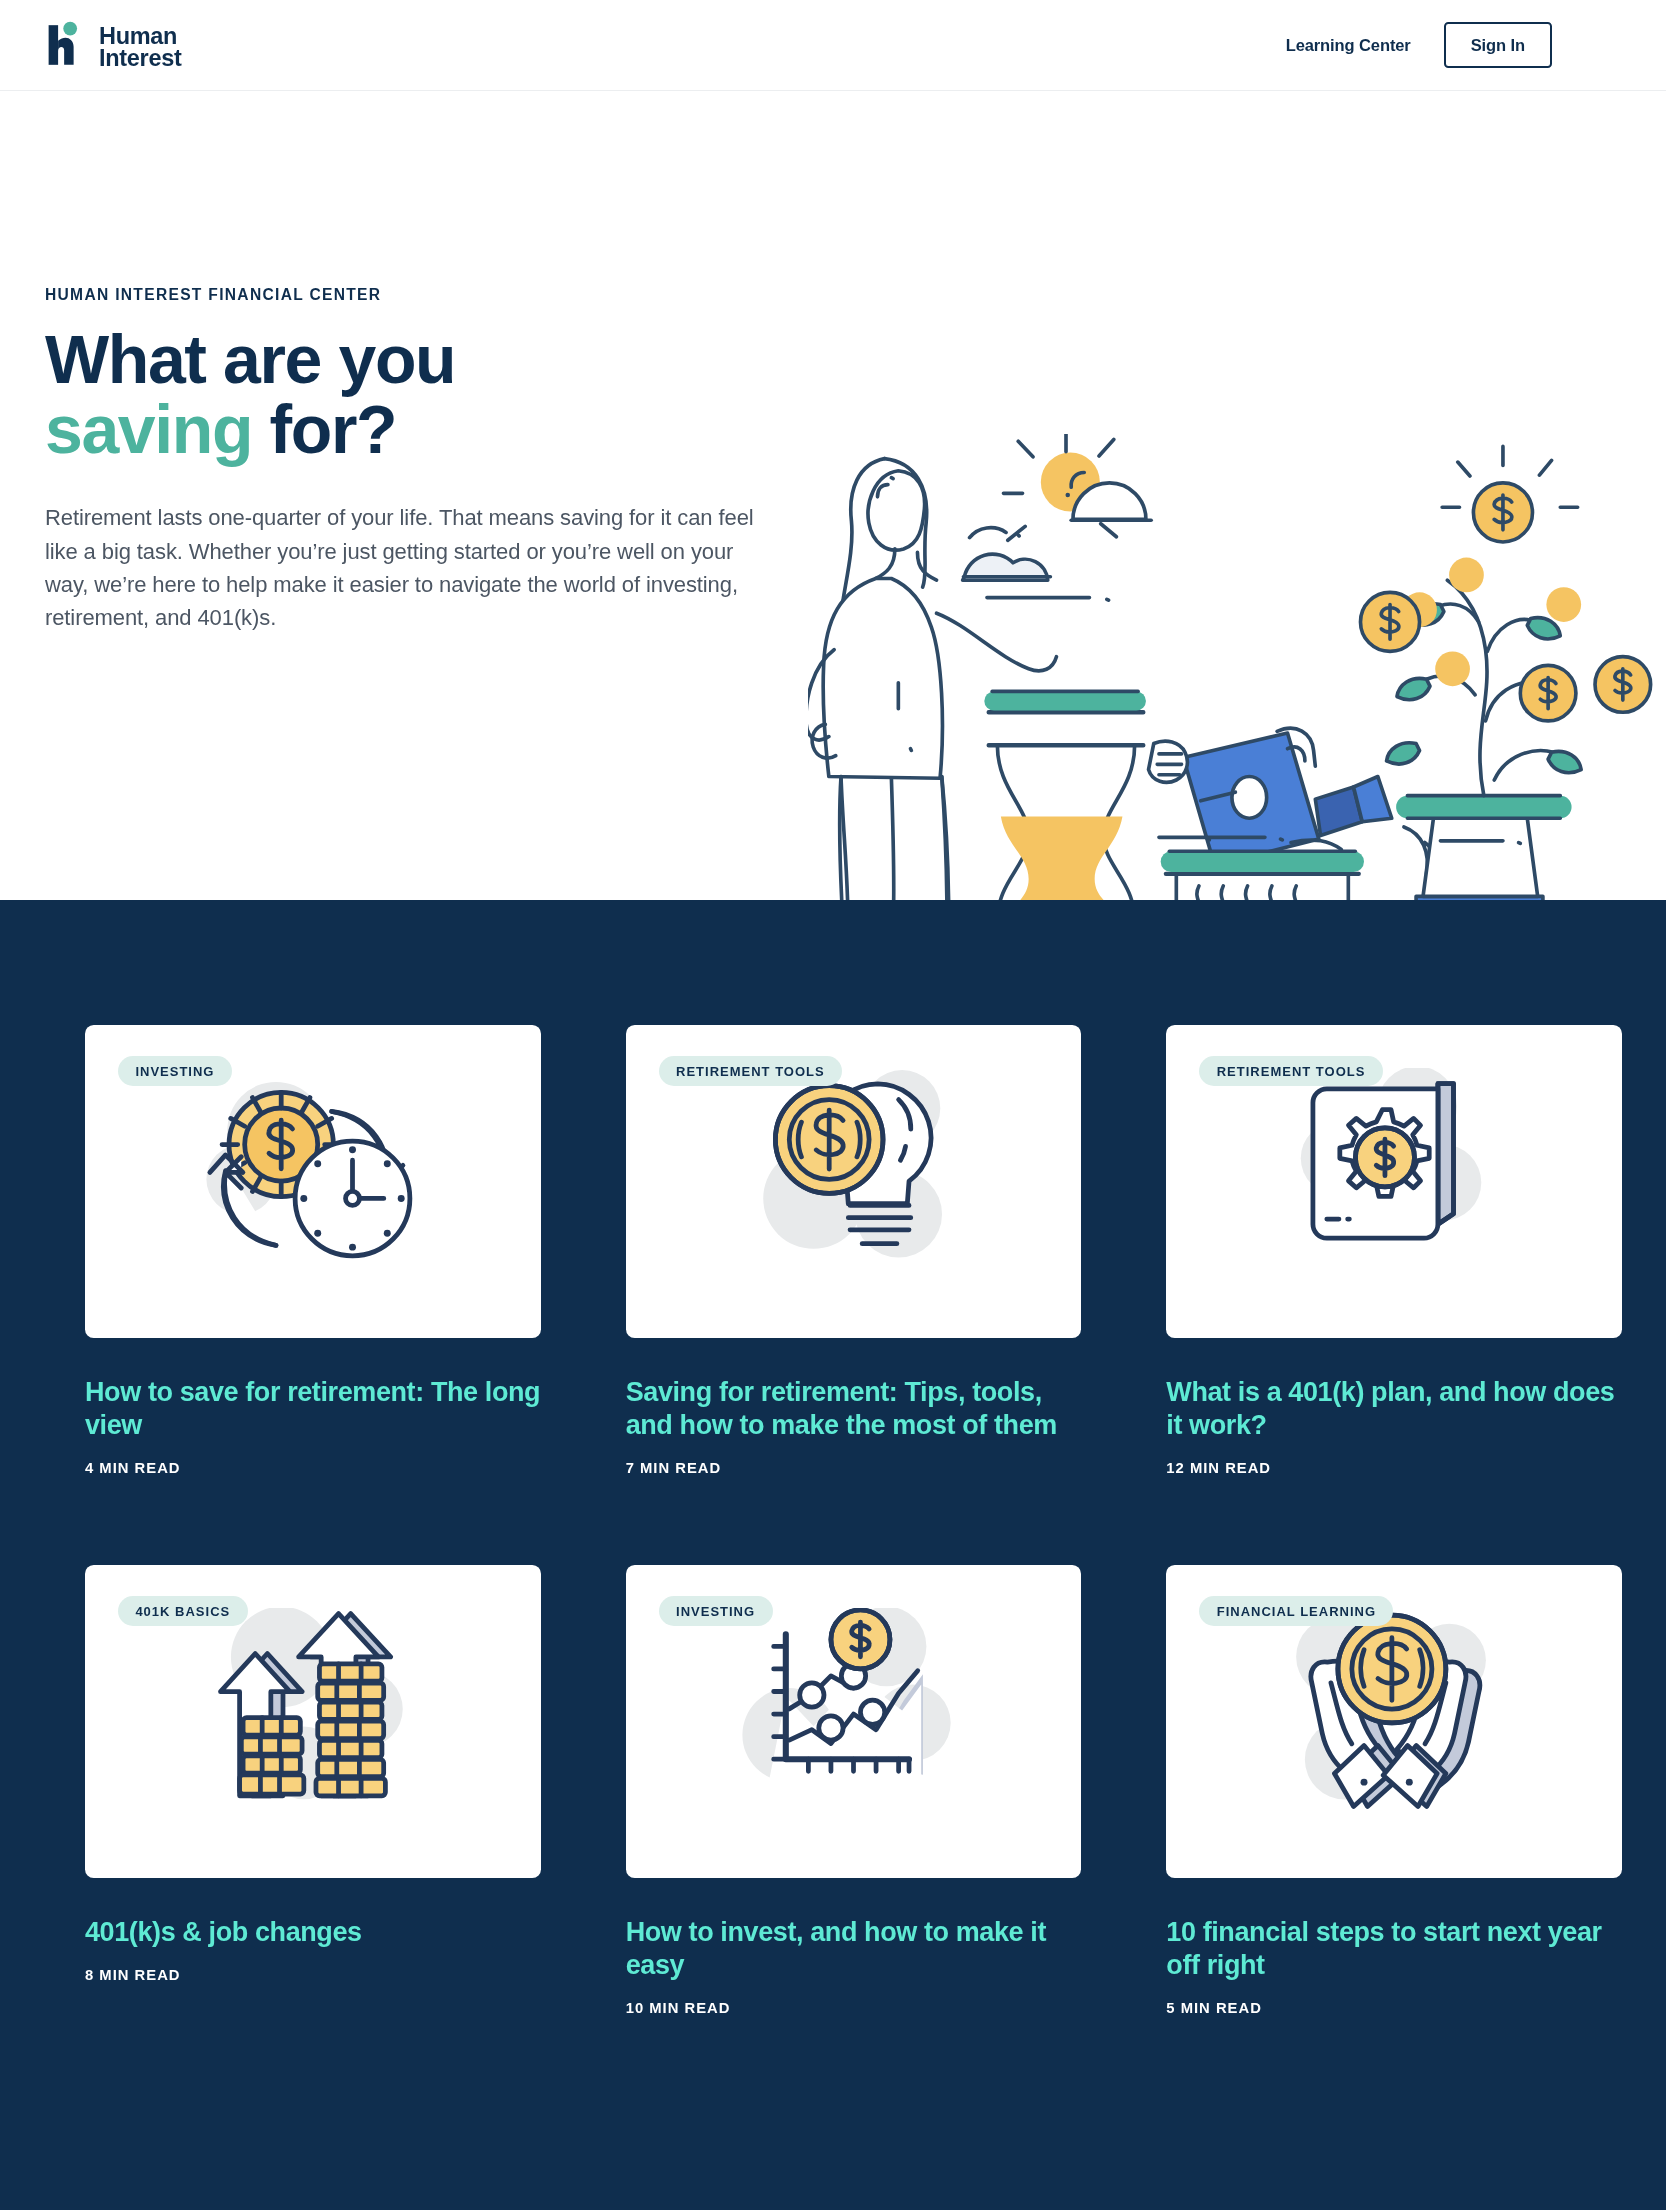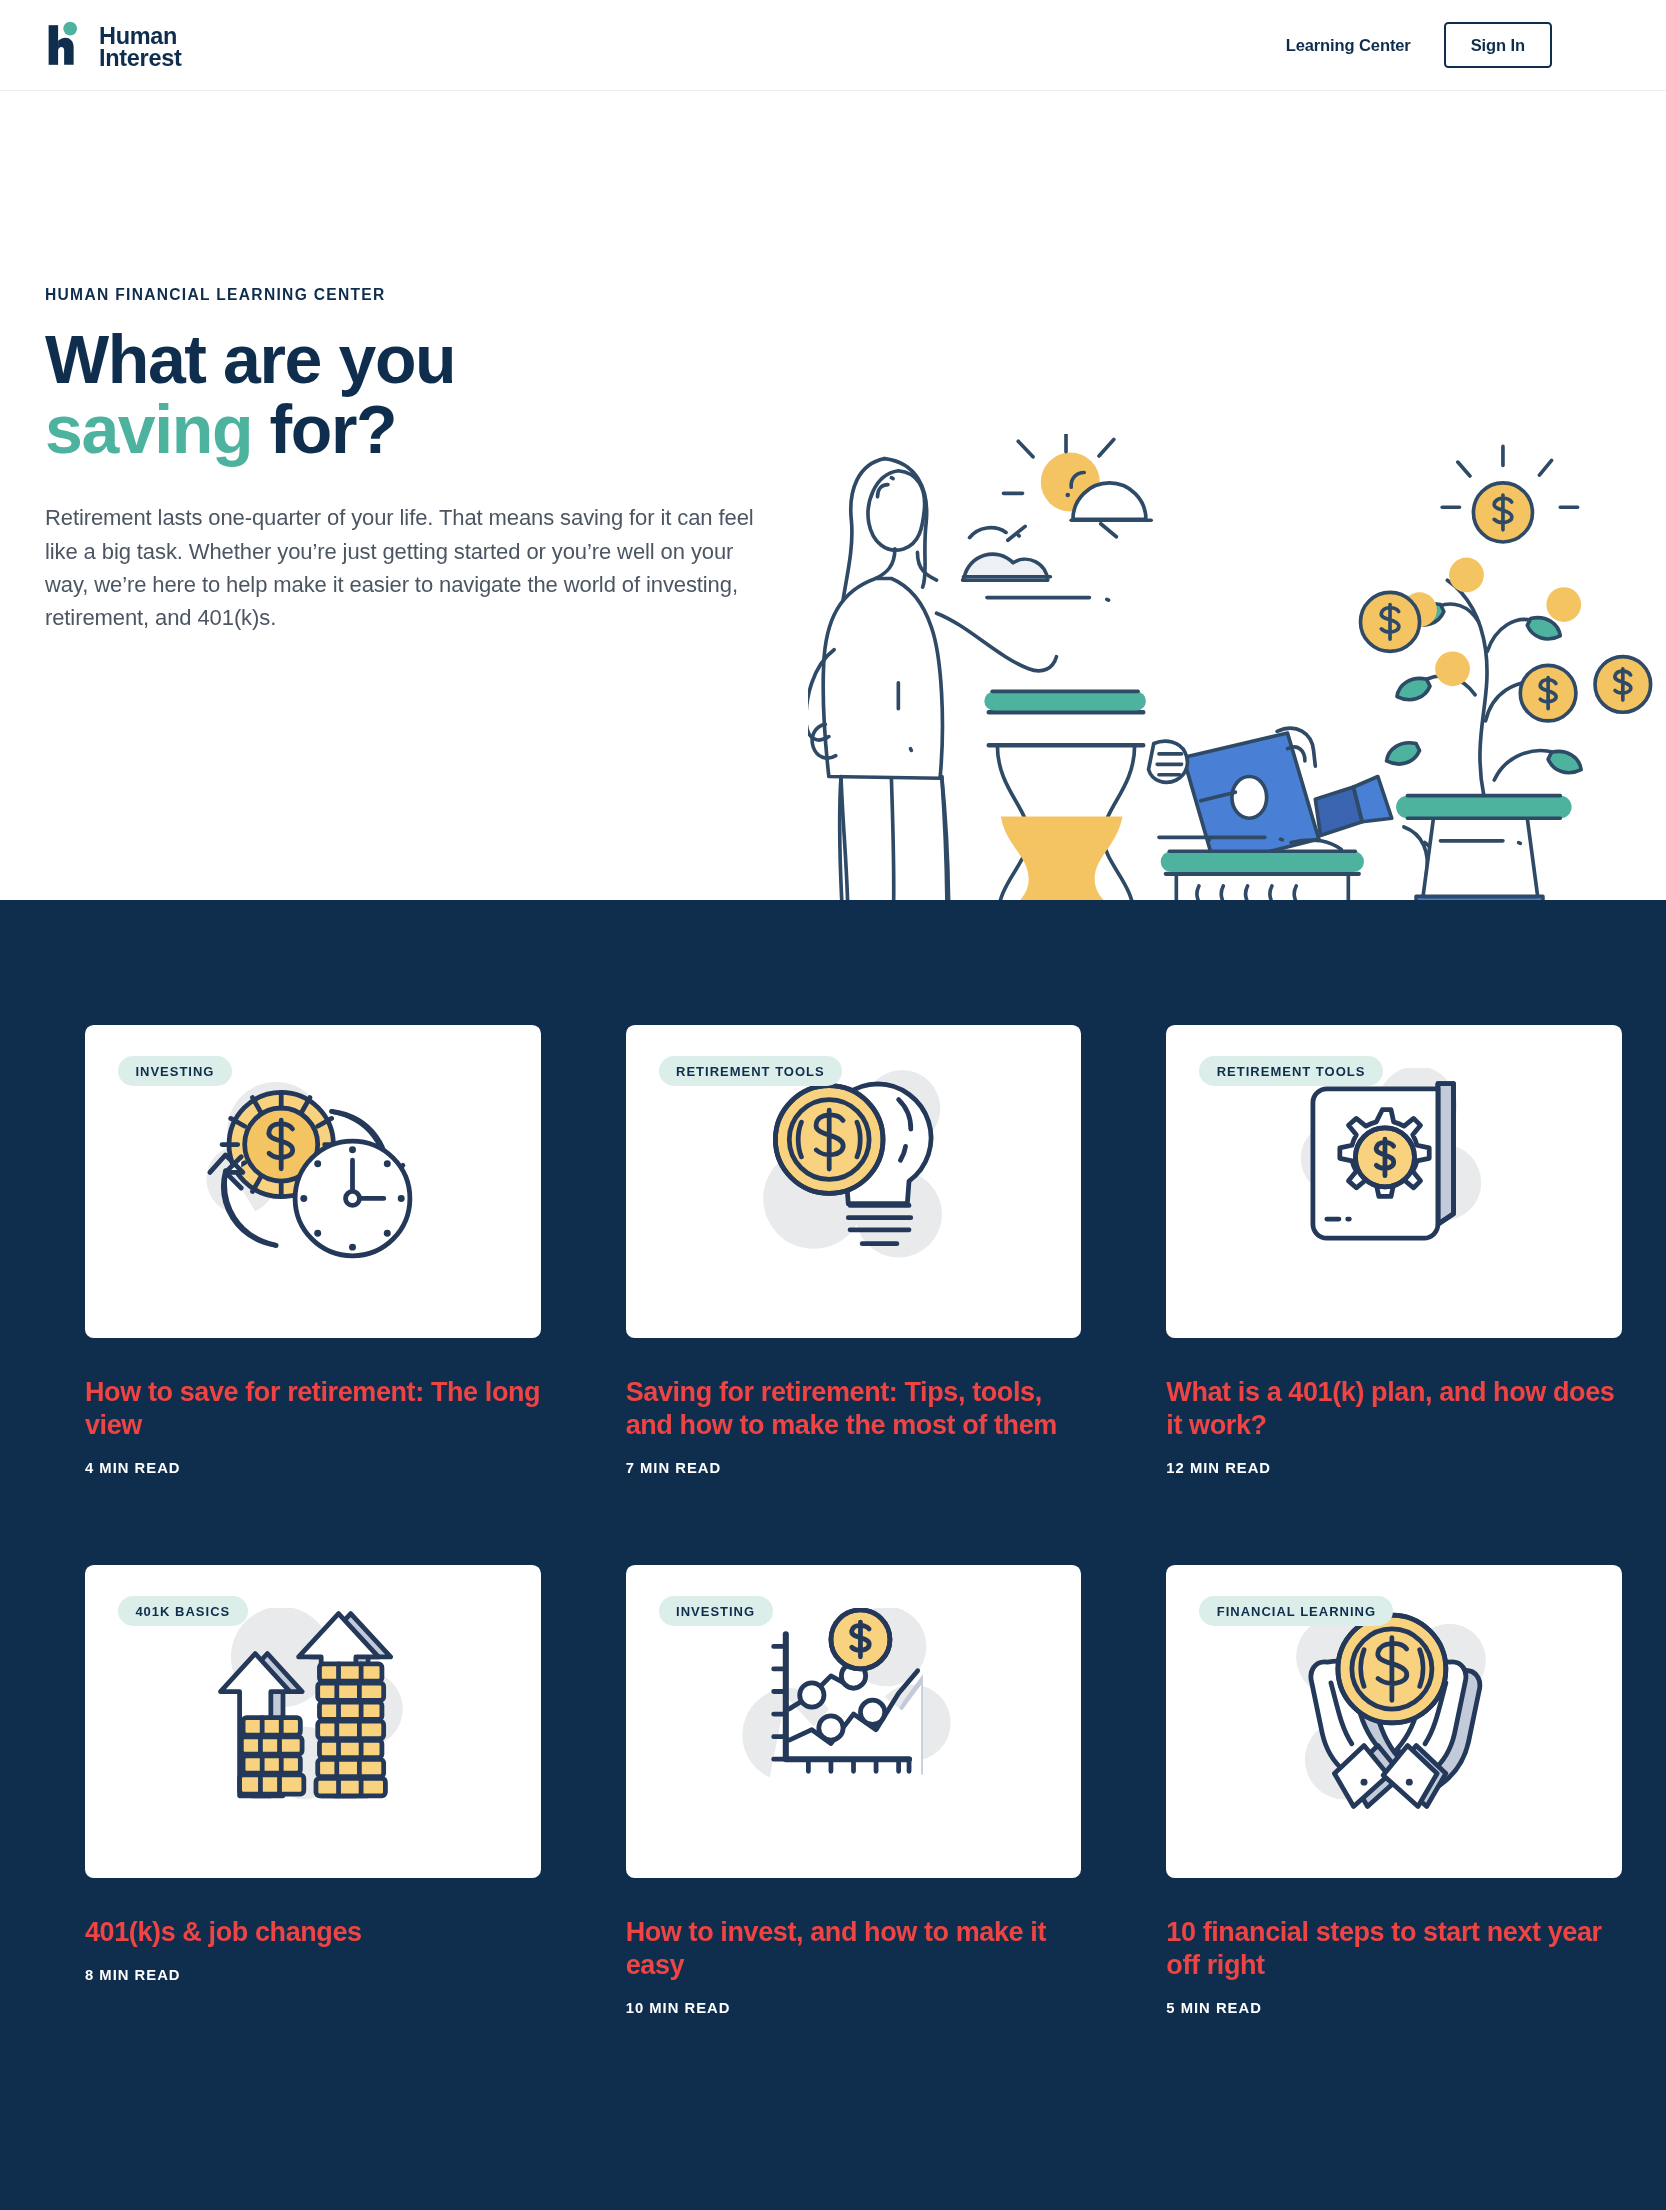--- a/index.html
+++ b/index.html
@@ -151,21 +151,21 @@
     border-radius: 35px;
     z-index: 2;
   }
   .card-icon {
     position: absolute;
     left: 0; right: 0; top: 43px;
     margin: auto;
     display: block;
   }
   .card-title {
-    color: #ef4444;
+    color: #5eead4;
     font-size: 27px;
     font-weight: bold;
     line-height: 1.22;
     letter-spacing: -0.4px;
     margin-top: 38px;
   }
   .card-read {
     color: #fff;
     font-size: 14.8px;
     font-weight: bold;
@@ -190,21 +190,21 @@
     </div>
   </div>
   <div class="header-right">
     <a class="nav-link">Learning Center</a>
     <button class="signin-btn">Sign In</button>
   </div>
 </header>
 
 <section class="hero">
   <div class="hero-copy">
-    <div class="eyebrow">HUMAN FINANCIAL LEARNING CENTER</div>
+    <div class="eyebrow">HUMAN INTEREST FINANCIAL CENTER</div>
     <h1 class="headline">
       <span>What are you</span><br>
       <span class="hl-accent">saving</span><span> for?</span>
     </h1>
     <p class="hero-para">Retirement lasts one-quarter of your life. That means saving for it can feel like a big task. Whether you’re just getting started or you’re well on your way, we’re here to help make it easier to navigate the world of investing, retirement, and 401(k)s.</p>
   </div>
 
   <svg class="hero-art" viewBox="0 0 990 560">
     <g fill="none" stroke="#2e4a66" stroke-width="4.2" stroke-linecap="round" stroke-linejoin="round">
 

